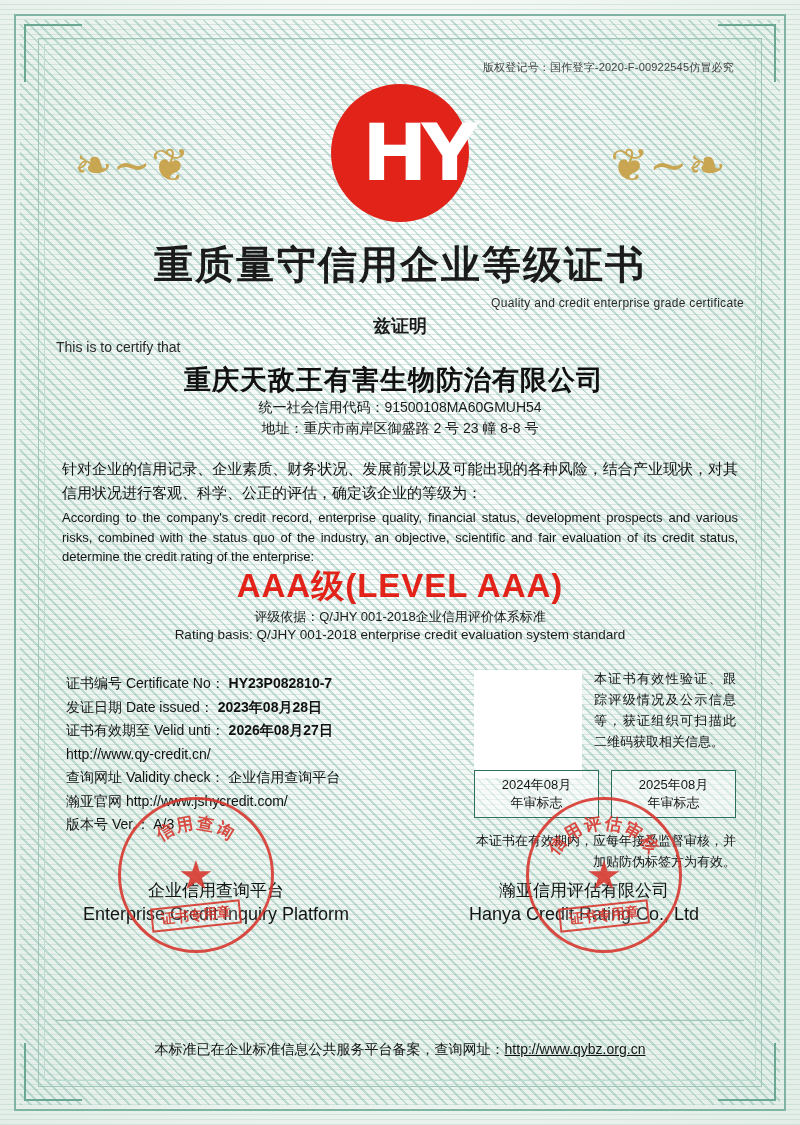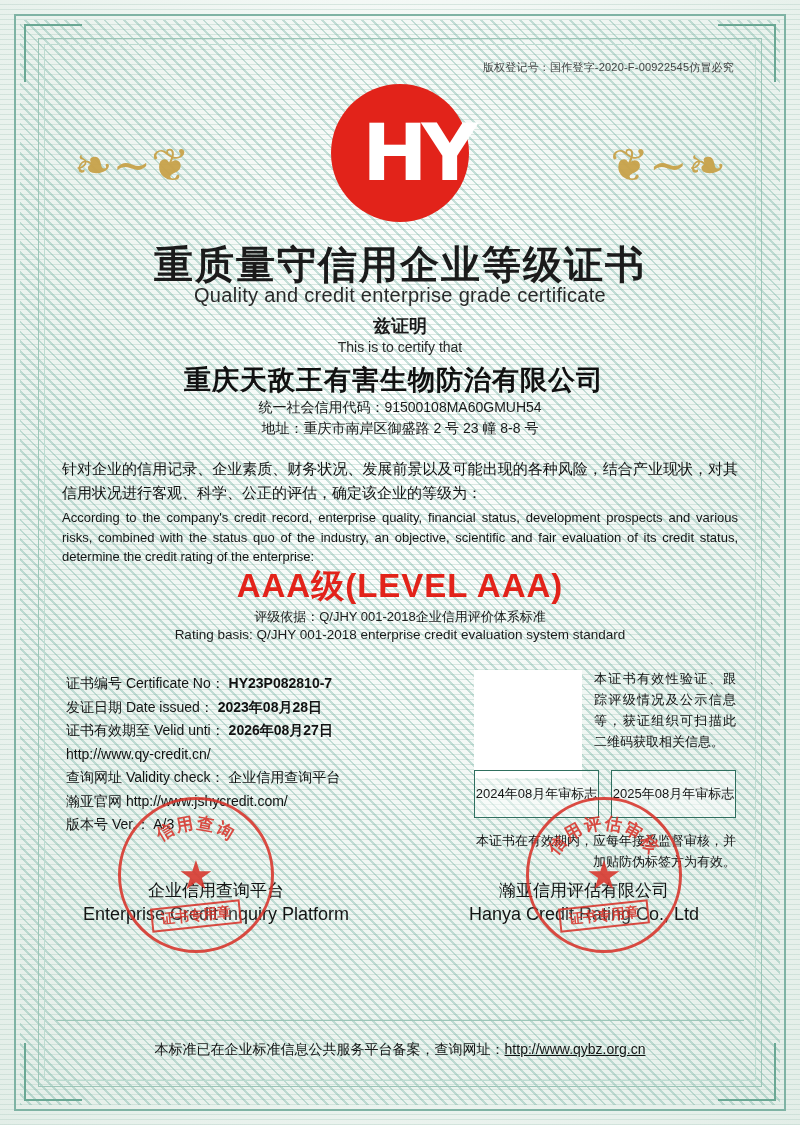--- a/index.html
+++ b/index.html
@@ -94,29 +94,29 @@
   .flourish.left{left:18px;}
   .flourish.right{right:18px;}
 
   
   .title-cn{
     position:absolute;top:186px;left:0;right:0;text-align:center;
     font-size:39px;font-weight:bold;color:#1b1b1b;letter-spacing:2px;
     font-family:"DejaVu Sans","Liberation Sans",sans-serif;
   }
   .title-en{
-    position:absolute;top:232px;left:0;right:0;text-align:center;
-    font-size:20px;color:#2a2a2a;letter-spacing:0.3px;
+    position:absolute;top:244px;left:0;right:0;text-align:right;
+    font-size:12px;color:#2a2a2a;letter-spacing:0.3px;
   }
   .certify-cn{
     position:absolute;top:262px;left:0;right:0;text-align:center;
     font-size:18px;color:#1b1b1b;font-weight:bold;
   }
   .certify-en{
-    position:absolute;top:287px;left:0;right:0;text-align:center;
+    position:absolute;top:287px;left:0;right:0;
     font-size:14px;color:#2a2a2a;
   }
   .company{
     position:absolute;top:310px;left:0;right:12px;text-align:center;
     font-size:27px;font-weight:bold;color:#111;letter-spacing:1px;
   }
   .code{
     position:absolute;top:347px;left:0;right:0;text-align:center;
     font-size:14px;color:#1b1b1b;
   }
@@ -186,21 +186,21 @@
 
   
   .yearboxes{
     position:absolute;top:718px;left:418px;right:8px;
     display:flex;gap:12px;
   }
   .yearbox{
     flex:1;
     border:1px solid #2f6f5f;
     height:46px;
-    display:flex;flex-direction:row;align-items:center;justify-content:center;
+    display:flex;flex-direction:column;align-items:center;justify-content:center;
     font-size:13px;color:#141414;line-height:1.35;
     background:rgba(255,255,255,0.45);
   }
   .year-note{
     position:absolute;top:778px;left:418px;right:8px;
     font-size:13px;color:#141414;line-height:1.62;text-align:right;
   }
 
   
   .stamp{

